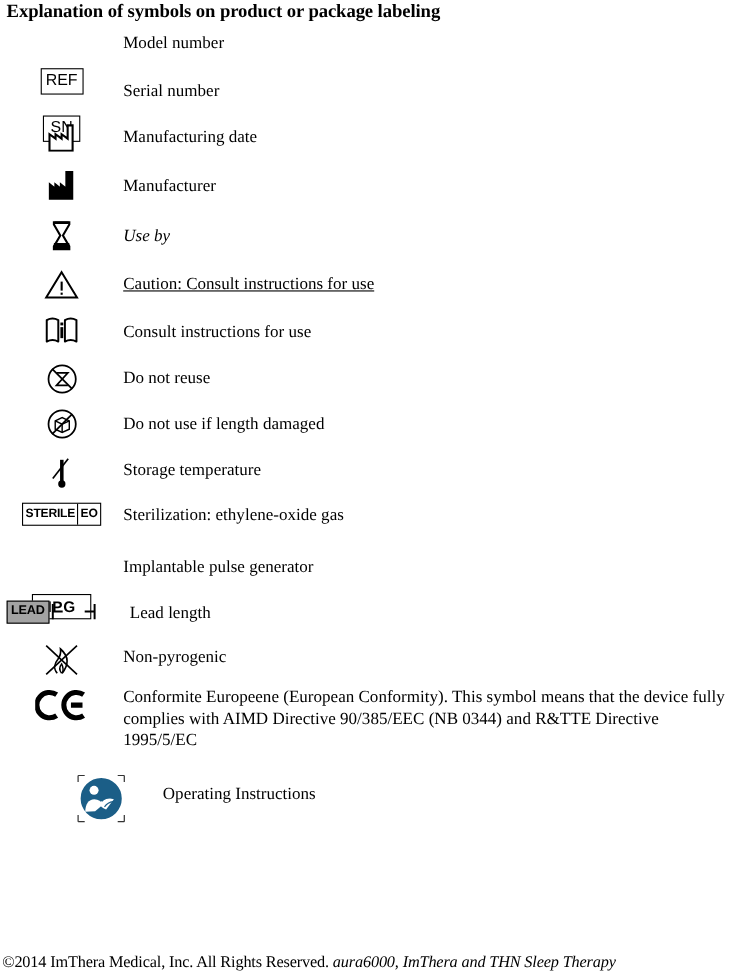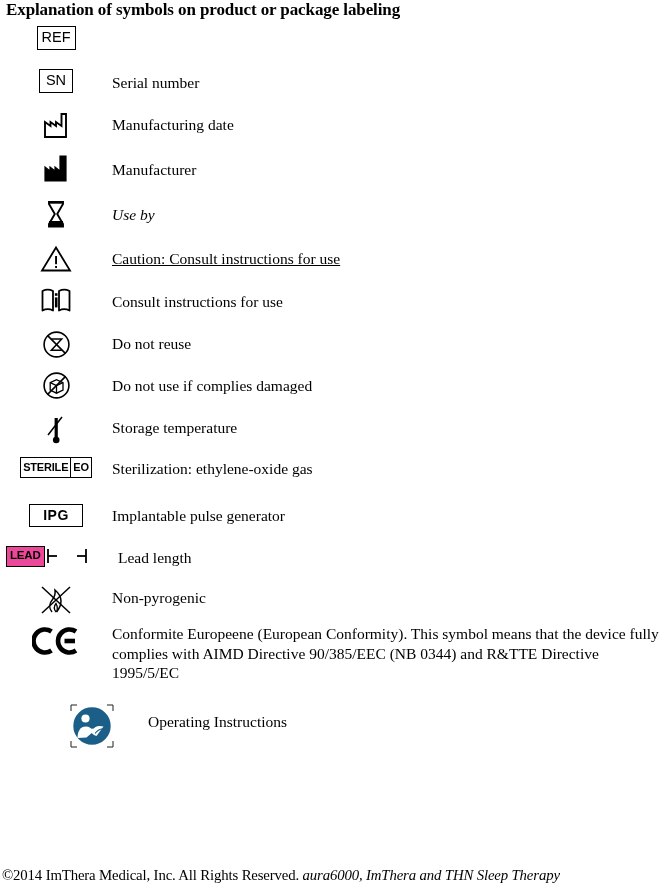--- a/index.html
+++ b/index.html
@@ -65,20 +65,21 @@
   .boxcode {
     border: 1.6px solid #000;
     font-family: "Liberation Sans", "DejaVu Sans", sans-serif;
     font-size: 14px;
     line-height: 1;
     padding: 3px 5px 4px 5px;
     background: #fff;
     display: inline-block;
     box-sizing: border-box;
     text-align: center;
+    margin-top: 36px;
   }
   .boxcode.ref { padding: 3px 4px 4px 4px; font-size: 14.5px; }
   .boxcode.sn  { padding: 3px 6px 4px 6px; font-size: 14.5px; }
   .boxcode.ipg {
     font-weight: bold;
     font-size: 14px;
     padding: 3px 13px 4px 13px;
     letter-spacing: 0.5px;
   }
 
@@ -102,21 +103,21 @@
     align-items: center;
   }
   .lead-box {
     border: 1.5px solid #000;
     font-family: "Liberation Sans", "DejaVu Sans", sans-serif;
     font-size: 11.5px;
     font-weight: bold;
     line-height: 1;
     padding: 3px 3px 4px 3px;
     letter-spacing: -0.2px;
-    background: #ec4899;
+    background: #a3a3a3;
   }
   .dim-line {
     margin-left: 1px;
     display: block;
   }
 
   
   .ico { display: block; }
 
   .footer {
@@ -139,20 +140,23 @@
 <div class="page">
 
   <div class="page-title">Explanation of symbols on product or package labeling</div>
 
   <div class="symbol-table">
 
     <div class="sym-row" style="height:43px;">
       <div class="sym-cell" style="padding-top:4px;">
         <span class="boxcode ref">REF</span>
       </div>
+      <div class="label-cell" style="padding-top:8px;">
+        <p>Model number</p>
+      </div>
     </div>
 
     <div class="sym-row" style="height:43px;">
       <div class="sym-cell" style="padding-top:4px;">
         <span class="boxcode sn">SN</span>
       </div>
       <div class="label-cell" style="padding-top:8px;">
         <p>Serial number</p>
       </div>
     </div>
@@ -236,21 +240,21 @@
     <div class="sym-row" style="height:43px;">
       <div class="sym-cell" style="padding-top:3px;">
         <svg class="ico" width="29" height="29" viewBox="0 0 29 29">
           <circle cx="14.5" cy="14.5" r="12.4" fill="#ffffff" stroke="#000000" stroke-width="1.6"></circle>
           <path d="M8.2,11.6 L14.5,8.6 L21,11.6 L21,19.2 L14.5,22.2 L8.2,19.2 Z" fill="none" stroke="#000000" stroke-width="1.3" stroke-linejoin="miter"></path>
           <path d="M8.2,11.6 L14.5,14.6 L21,11.6 M14.5,14.6 L14.5,22.2" fill="none" stroke="#000000" stroke-width="1.3"></path>
           <line x1="5.4" y1="23.6" x2="23.6" y2="5.4" stroke="#000000" stroke-width="1.6"></line>
         </svg>
       </div>
       <div class="label-cell" style="padding-top:8px;">
-        <p>Do not use if complies damaged</p>
+        <p>Do not use if length damaged</p>
       </div>
     </div>
 
     <div class="sym-row" style="height:42px;">
       <div class="sym-cell" style="padding-top:2px;">
         <svg class="ico" width="26" height="32" viewBox="0 0 26 32">
           <rect x="11.6" y="5" width="3.2" height="20.5" fill="#000000"></rect>
           <circle cx="13.2" cy="27" r="3.3" fill="#000000"></circle>
           <line x1="5" y1="22" x2="19" y2="4" stroke="#000000" stroke-width="1.5"></line>
         </svg>

